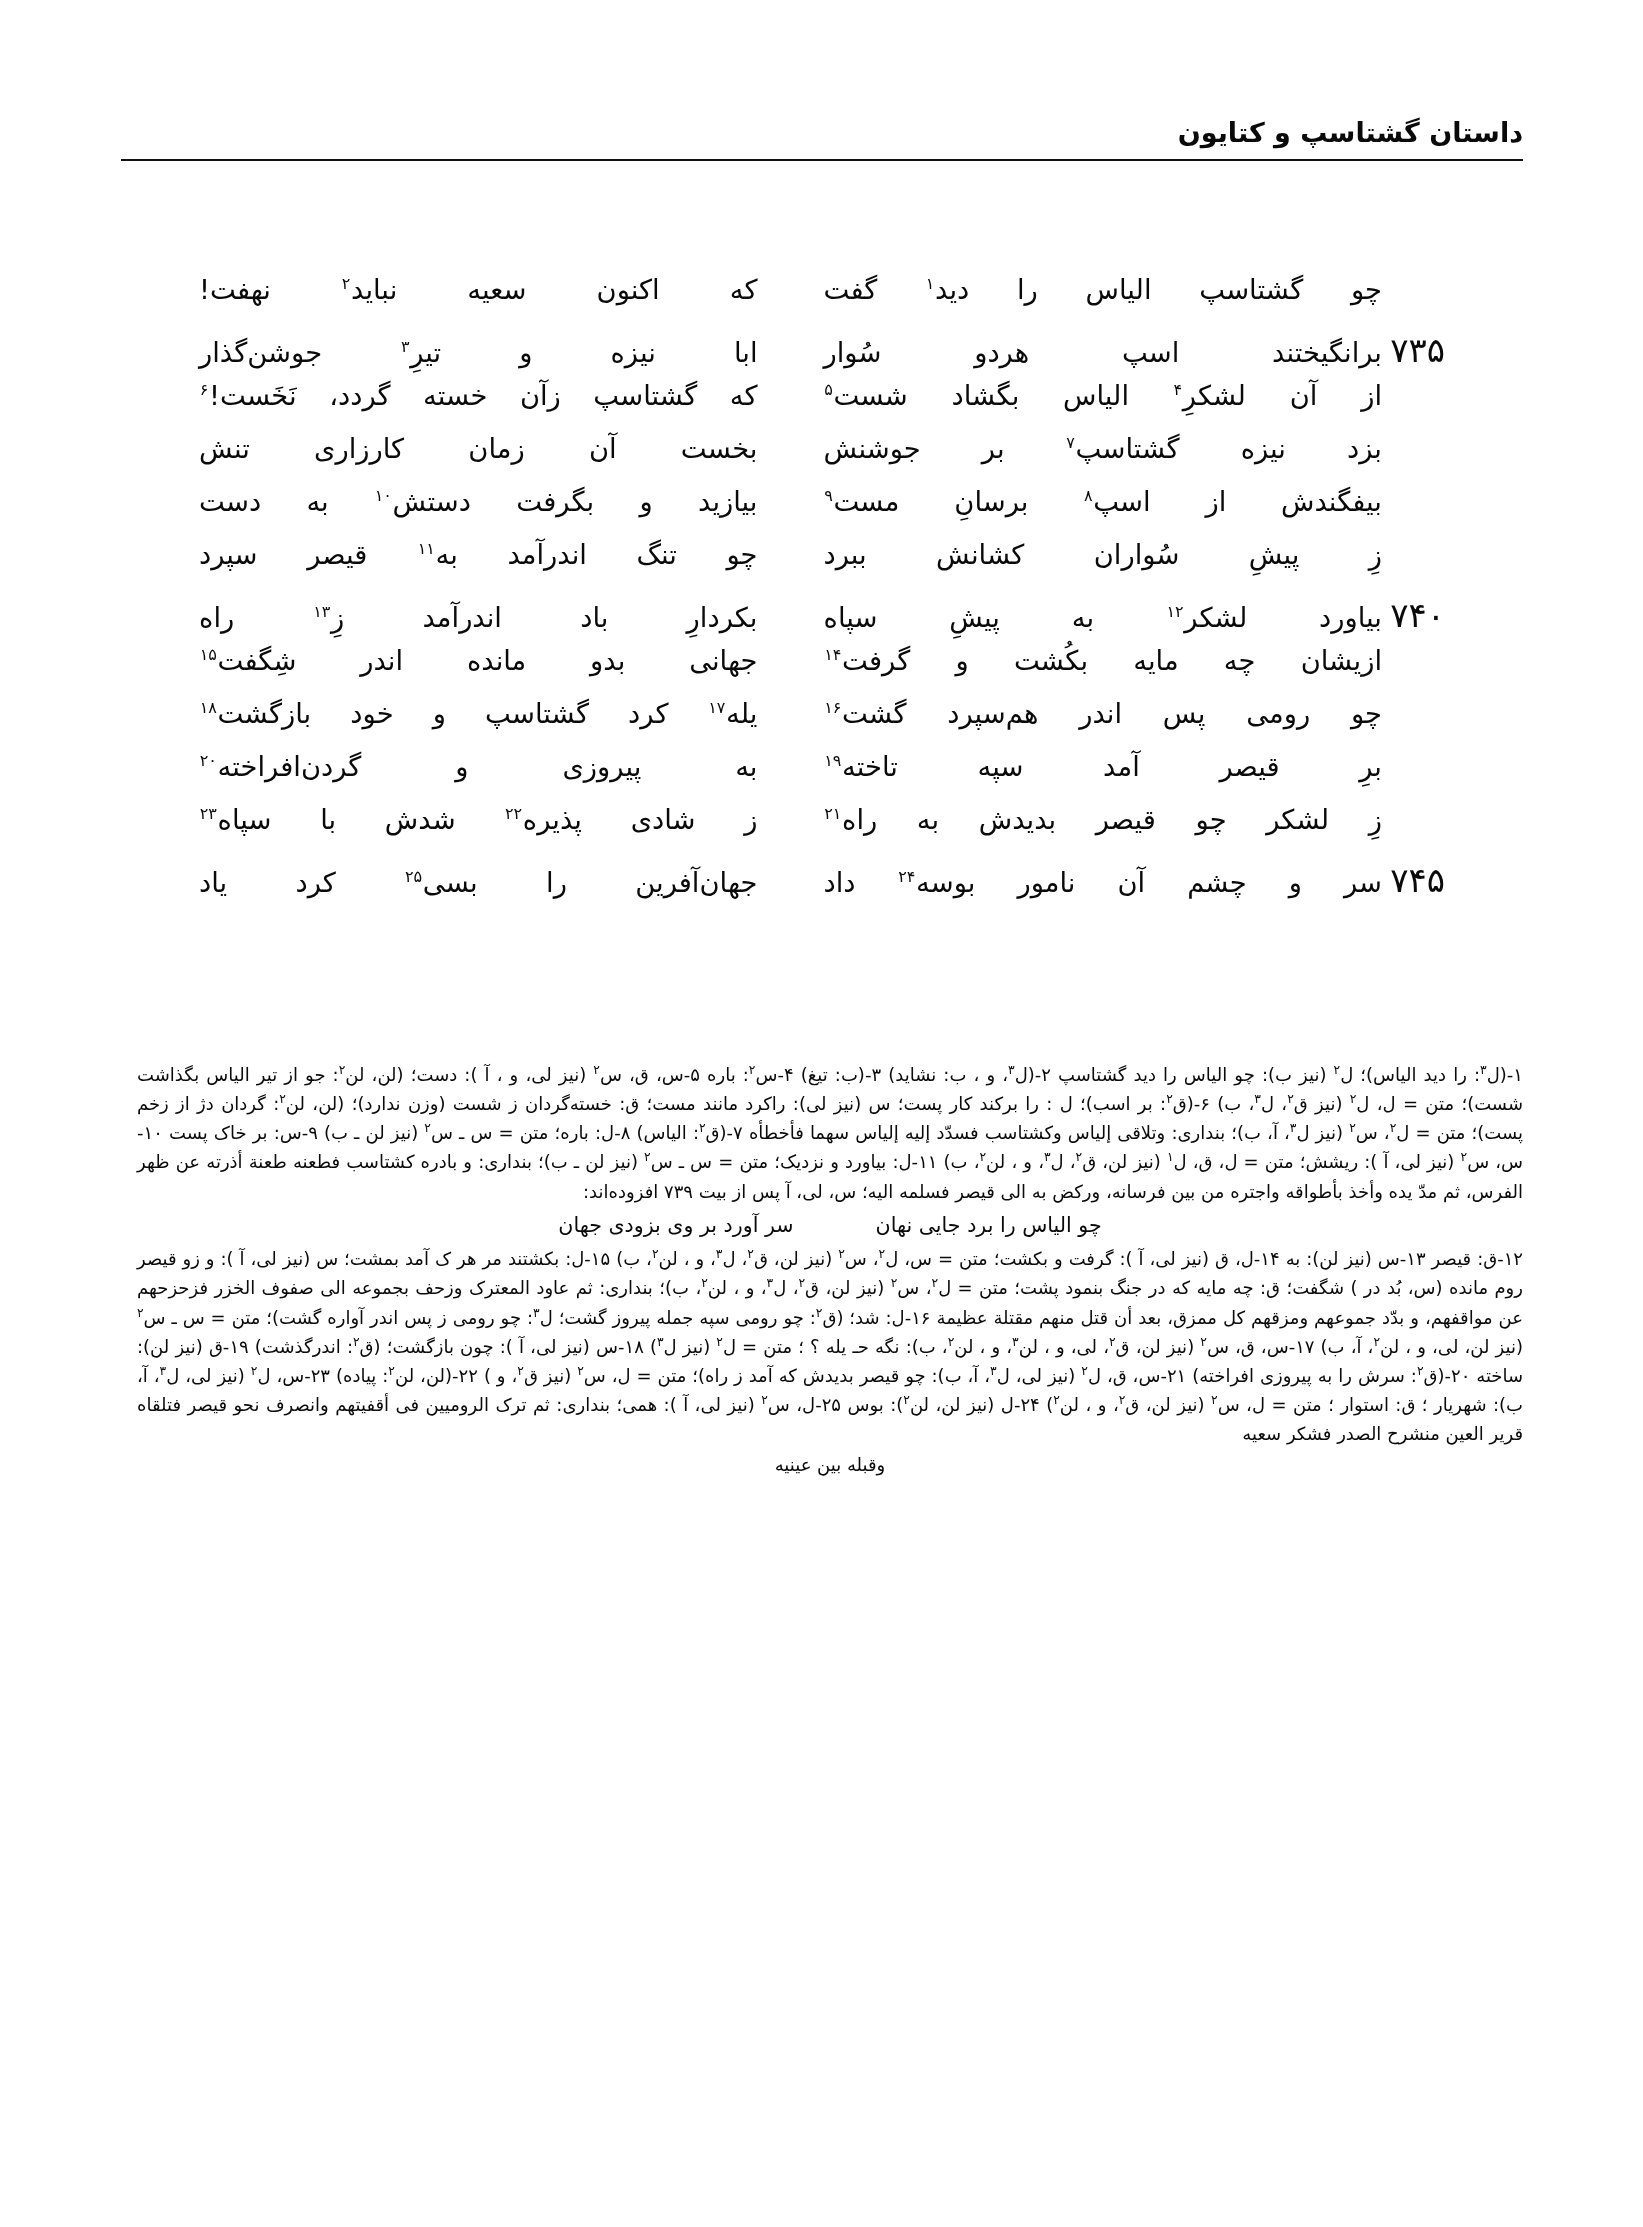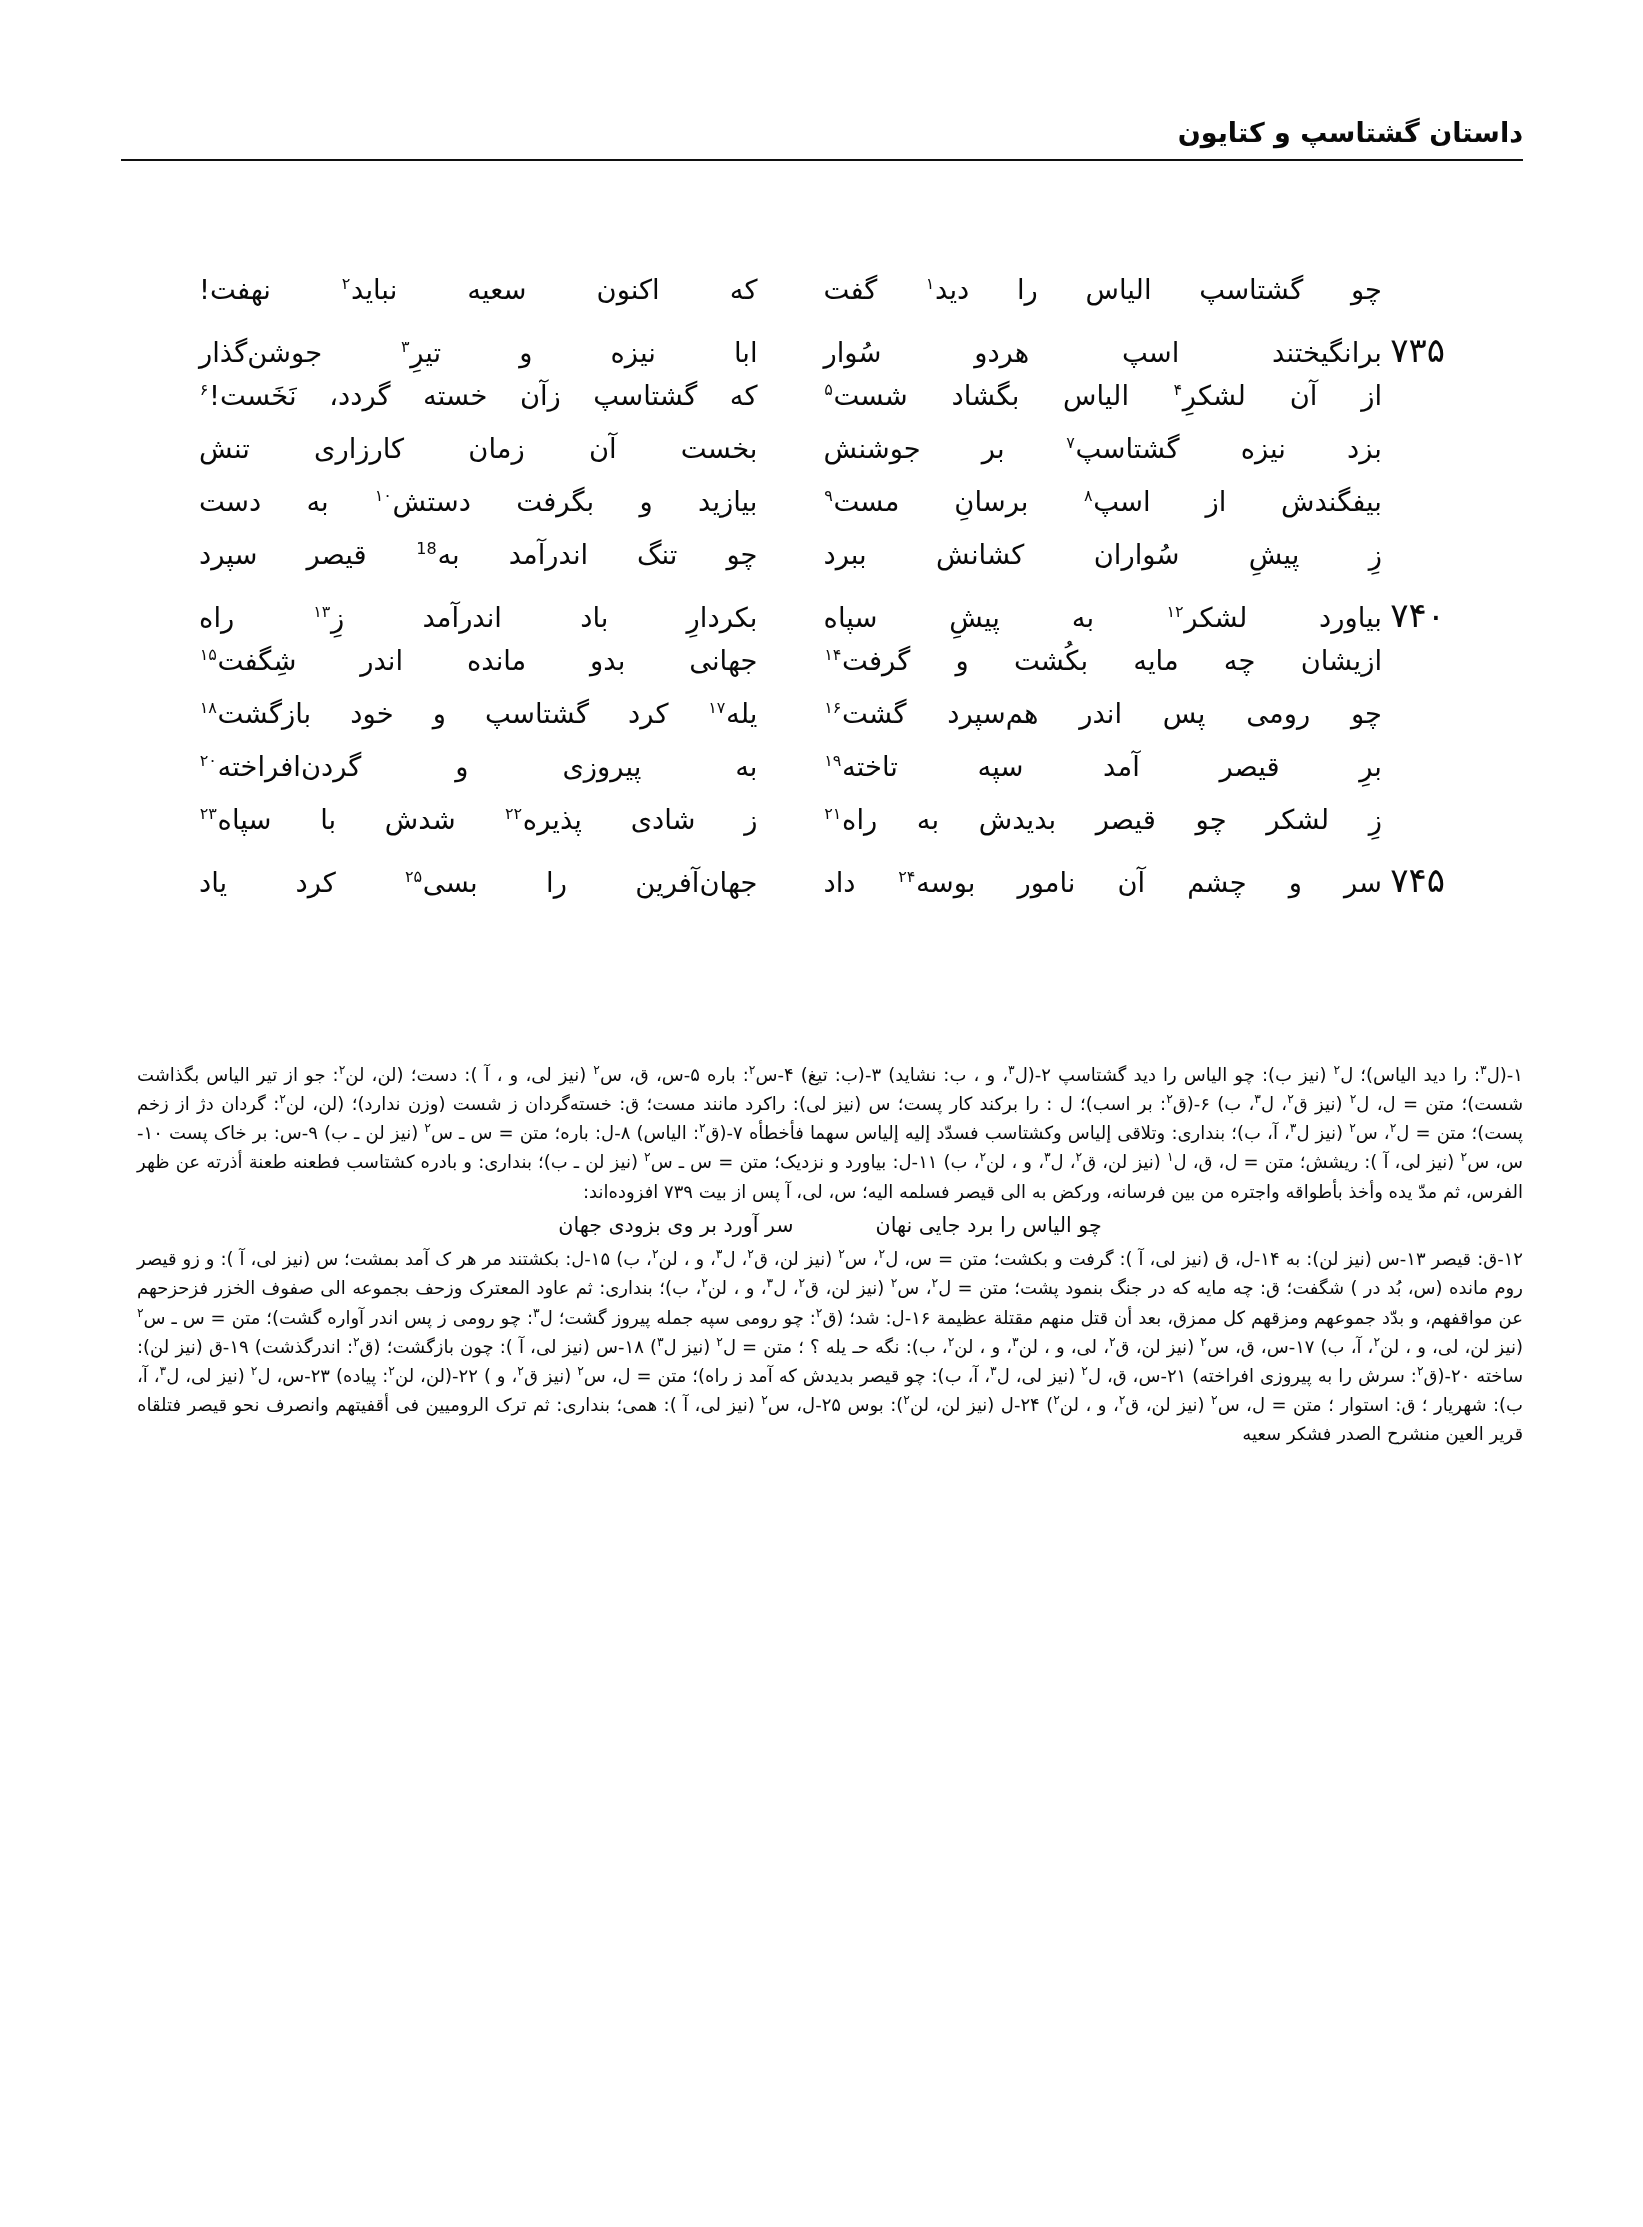--- a/index.html
+++ b/index.html
@@ -242,21 +242,21 @@
           <span class="w">زِ</span>
           <span class="w">پیشِ</span>
           <span class="w">سُواران</span>
           <span class="w">کشانش</span>
           <span class="w">ببرد</span>
         </div>
         <div class="hemistich left">
           <span class="w">چو</span>
           <span class="w">تنگ</span>
           <span class="w">اندرآمد</span>
-          <span class="w">به<sup class="fn">18</sup></span>
+          <span class="w">به<sup class="fn">۱۱</sup></span>
           <span class="w">قیصر</span>
           <span class="w">سپرد</span>
         </div>
       </div>
       <div class="verse-row">
         <div class="bayt-num">۷۴۰</div>
         <div class="hemistich right">
           <span class="w">بیاورد</span>
           <span class="w">لشکر<sup class="fn">۱۲</sup></span>
           <span class="w">به</span>
@@ -365,17 +365,18 @@
       </div>
     </div>
 
   <div class="footnotes">
     <p class="fn-para">۱-(ل<sup>۳</sup>: را دید الیاس)؛ ل<sup>۲</sup> (نیز ب): چو الیاس را دید گشتاسپ  ۲-(ل<sup>۳</sup>، و ، ب: نشاید)  ۳-(ب: تیغ)  ۴-س<sup>۲</sup>: باره  ۵-س، ق، س<sup>۲</sup> (نیز لی، و ، آ ): دست؛ (لن، لن<sup>۲</sup>: جو از تیر الیاس بگذاشت شست)؛ متن = ل، ل<sup>۲</sup> (نیز ق<sup>۲</sup>، ل<sup>۳</sup>، ب)  ۶-(ق<sup>۲</sup>: بر اسب)؛ ل : را برکند کار پست؛ س (نیز لی): راکرد مانند مست؛ ق: خسته‌گردان ز شست (وزن ندارد)؛ (لن، لن<sup>۲</sup>: گردان دژ از زخم پست)؛ متن = ل<sup>۲</sup>، س<sup>۲</sup> (نیز ل<sup>۳</sup>، آ، ب)؛ بنداری: وتلاقی إلیاس وکشتاسب فسدّد إلیه إلیاس سهما فأخطأه  ۷-(ق<sup>۲</sup>: الیاس)  ۸-ل: باره؛ متن = س ـ س<sup>۲</sup> (نیز لن ـ ب)  ۹-س: بر خاک پست  ۱۰-س، س<sup>۲</sup> (نیز لی، آ ): ریشش؛ متن = ل، ق، ل<sup>۱</sup> (نیز لن، ق<sup>۲</sup>، ل<sup>۳</sup>، و ، لن<sup>۲</sup>، ب)  ۱۱-ل: بیاورد و نزدیک؛ متن = س ـ س<sup>۲</sup> (نیز لن ـ ب)؛ بنداری: و بادره کشتاسب فطعنه طعنة أذرته عن ظهر الفرس، ثم مدّ یده وأخذ بأطواقه واجتره من بین فرسانه، ورکض به الی قیصر فسلمه الیه؛ س، لی، آ پس از بیت ۷۳۹ افزوده‌اند:</p>
     <div class="fn-inserted-verse">
       <span class="h">چو الیاس را برد جایی نهان</span>
       <span class="h">سر آورد بر وی بزودی جهان</span>
     </div>
     <p class="fn-para">۱۲-ق: قیصر  ۱۳-س (نیز لن): به  ۱۴-ل، ق (نیز لی، آ ): گرفت و بکشت؛ متن = س، ل<sup>۲</sup>، س<sup>۲</sup> (نیز لن، ق<sup>۲</sup>، ل<sup>۳</sup>، و ، لن<sup>۲</sup>، ب)  ۱۵-ل: بکشتند مر هر ک آمد بمشت؛ س (نیز لی، آ ): و زو قیصر روم مانده (س، بُد در ) شگفت؛ ق: چه مایه که در جنگ بنمود پشت؛ متن = ل<sup>۲</sup>، س<sup>۲</sup> (نیز لن، ق<sup>۲</sup>، ل<sup>۳</sup>، و ، لن<sup>۲</sup>، ب)؛ بنداری: ثم عاود المعترک وزحف بجموعه الی صفوف الخزر فزحزحهم عن مواقفهم، و بدّد جموعهم ومزقهم کل ممزق، بعد أن قتل منهم مقتلة عظیمة  ۱۶-ل: شد؛ (ق<sup>۲</sup>: چو رومی سپه جمله پیروز گشت؛ ل<sup>۳</sup>: چو رومی ز پس اندر آواره گشت)؛ متن = س ـ س<sup>۲</sup> (نیز لن، لی، و ، لن<sup>۲</sup>، آ، ب)  ۱۷-س، ق، س<sup>۲</sup> (نیز لن، ق<sup>۲</sup>، لی، و ، لن<sup>۳</sup>، و ، لن<sup>۲</sup>، ب): نگه حـ یله ؟ ؛ متن = ل<sup>۲</sup> (نیز ل<sup>۳</sup>)  ۱۸-س (نیز لی، آ ): چون بازگشت؛ (ق<sup>۲</sup>: اندرگذشت)  ۱۹-ق (نیز لن): ساخته  ۲۰-(ق<sup>۲</sup>: سرش را به پیروزی افراخته)  ۲۱-س، ق، ل<sup>۲</sup> (نیز لی، ل<sup>۳</sup>، آ، ب): چو قیصر بدیدش که آمد ز راه)؛ متن = ل، س<sup>۲</sup> (نیز ق<sup>۲</sup>، و )  ۲۲-(لن، لن<sup>۲</sup>: پیاده)  ۲۳-س، ل<sup>۲</sup> (نیز لی، ل<sup>۳</sup>، آ، ب): شهریار ؛ ق: استوار ؛ متن = ل، س<sup>۲</sup> (نیز لن، ق<sup>۲</sup>، و ، لن<sup>۲</sup>)  ۲۴-ل (نیز لن، لن<sup>۲</sup>): بوس  ۲۵-ل، س<sup>۲</sup> (نیز لی، آ ): همی؛ بنداری: ثم ترک الرومیین فی أقفیتهم وانصرف نحو قیصر فتلقاه قریر العین منشرح الصدر فشکر سعیه</p>
+    <p class="fn-para fn-arabic-tail">وقبله بین عینیه</p>
   </div>
 
 
 </div>
 
 
 </body></html>

